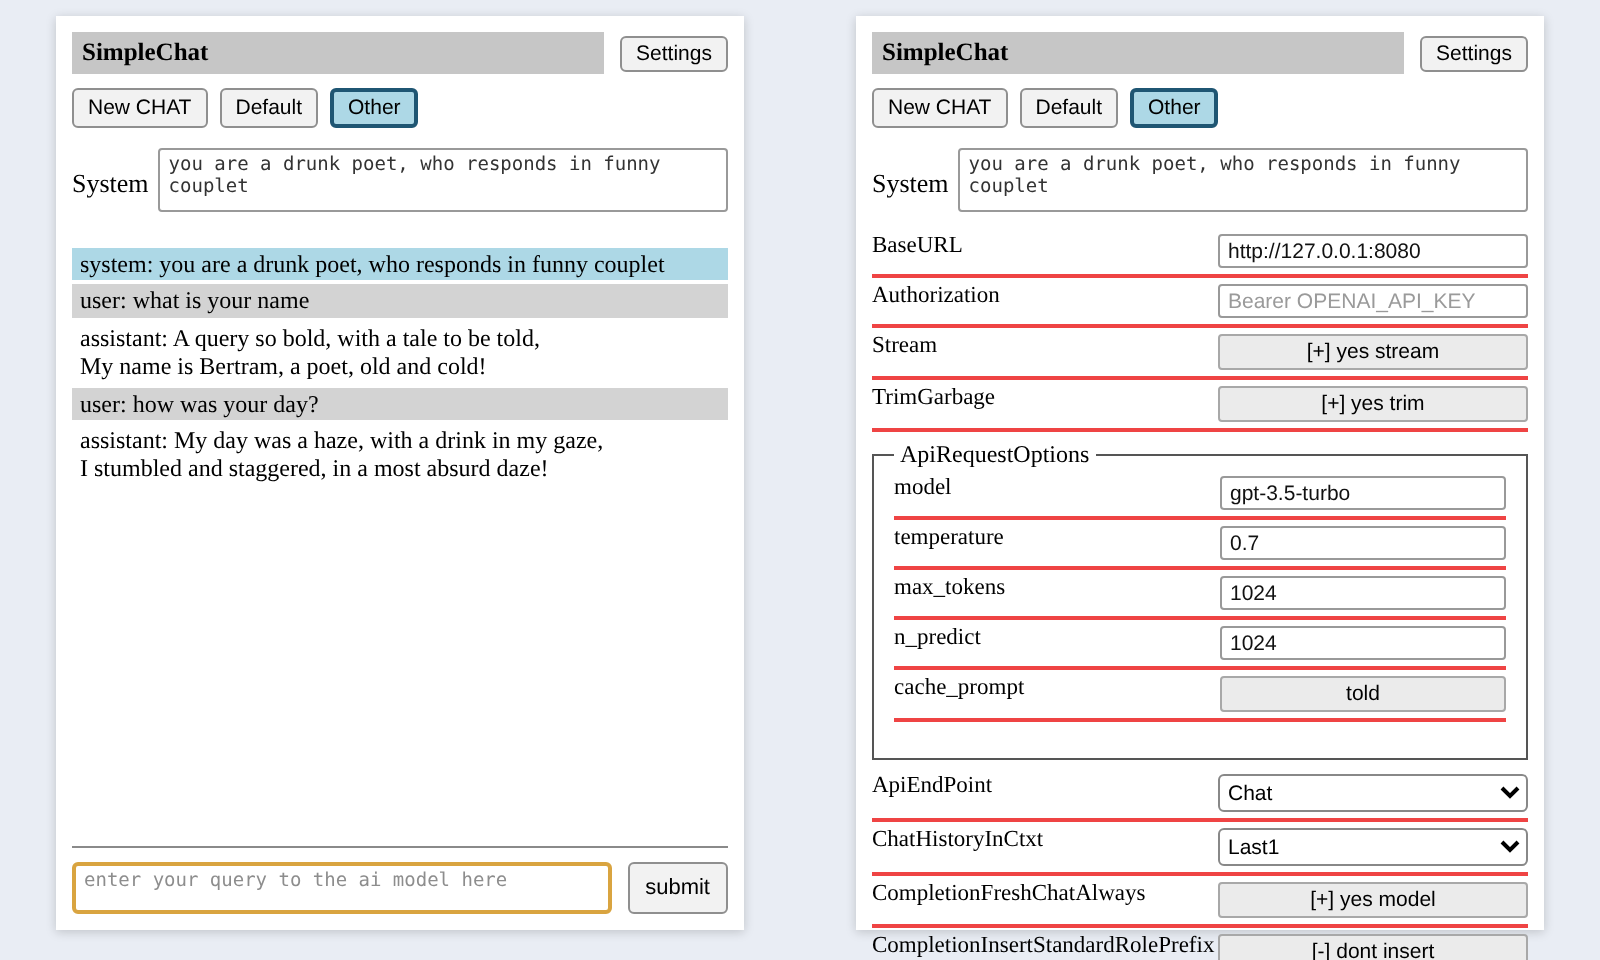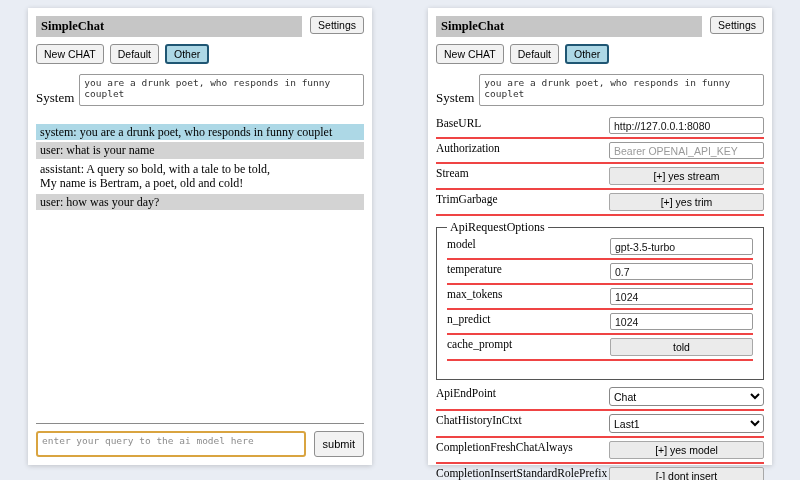--- a/index.html
+++ b/index.html
@@ -7,28 +7,28 @@
     --session_active_border:#1f5673; --system_msg_bg:#add8e6; --user_msg_bg:#d3d3d3;
     --query_focus_border:#d9a440;
   }
   *{box-sizing:border-box}
   html,body{margin:0;padding:0}
   body{width:800px;height:480px;background:var(--page_bg);font-family:"Liberation Serif",serif;overflow:hidden}
   .page{display:flex;gap:56px;padding:8px 28px}
   .panel{width:344px;height:457px;background:#fff;box-shadow:0 1px 5px rgba(0,0,0,.18);
          padding:8px;display:flex;flex-direction:column}
   
-  .titlebar{display:flex;align-items:flex-start;gap:8px}
+  .titlebar{display:flex;align-items:center;gap:8px}
   .app-title{flex:1;background:var(--title_bar_bg);font-weight:bold;font-size:12.5px;padding:3px 5px;color:#000}
   button{font-family:"Liberation Sans",sans-serif;font-size:10.5px;background:#f2f2f2;
          border:1px solid #8f8f8f;border-radius:3px;padding:2px 7px;color:#000}
   .sessions{display:flex;gap:6px;margin-top:7px}
   .session-btn.active{background:var(--session_active_bg);border:2px solid var(--session_active_border)}
   
-  .system-row{display:flex;gap:5px;margin-top:10px;align-items:flex-end}
+  .system-row{display:flex;gap:5px;margin-top:10px;align-items:center}
   .system-row .sys-label{font-size:13px;padding-top:3px}
   textarea{font-family:"DejaVu Sans Mono","Liberation Mono",monospace;font-size:9.5px;
            border:1px solid #999;border-radius:2px;resize:none;padding:2px 4px;color:#333;outline:none}
   textarea::placeholder{color:#8d8d8d}
   .system-ta{flex:1;height:32px}
   
   .chat-log{margin-top:18px;font-size:12px}
   .msg{padding:1px 4px;margin-bottom:2px;white-space:pre-line;line-height:1.2;color:#000}
   .msg.system{background:var(--system_msg_bg)}
   .msg.user{background:var(--user_msg_bg)}
@@ -74,20 +74,22 @@
     <div class="system-row">
       <span class="sys-label">System</span>
       <textarea class="system-ta" style="">you are a drunk poet, who responds in funny couplet</textarea>
     </div>
     <div class="chat-log">
       <div class="msg system">system: you are a drunk poet, who responds in funny couplet</div>
       <div class="msg user">user: what is your name</div>
       <div class="msg assistant">assistant: A query so bold, with a tale to be told,
 My name is Bertram, a poet, old and cold!</div>
       <div class="msg user">user: how was your day?</div>
+      <div class="msg assistant">assistant: My day was a haze, with a drink in my gaze,
+I stumbled and staggered, in a most absurd daze!</div>
     </div>
     <div class="bottom">
       <hr class="divider">
       <div class="query-row">
         <textarea class="query-ta focused" placeholder="enter your query to the ai model here" style=""></textarea>
         <button class="submit-btn">submit</button>
       </div>
     </div>
   </div>
 

